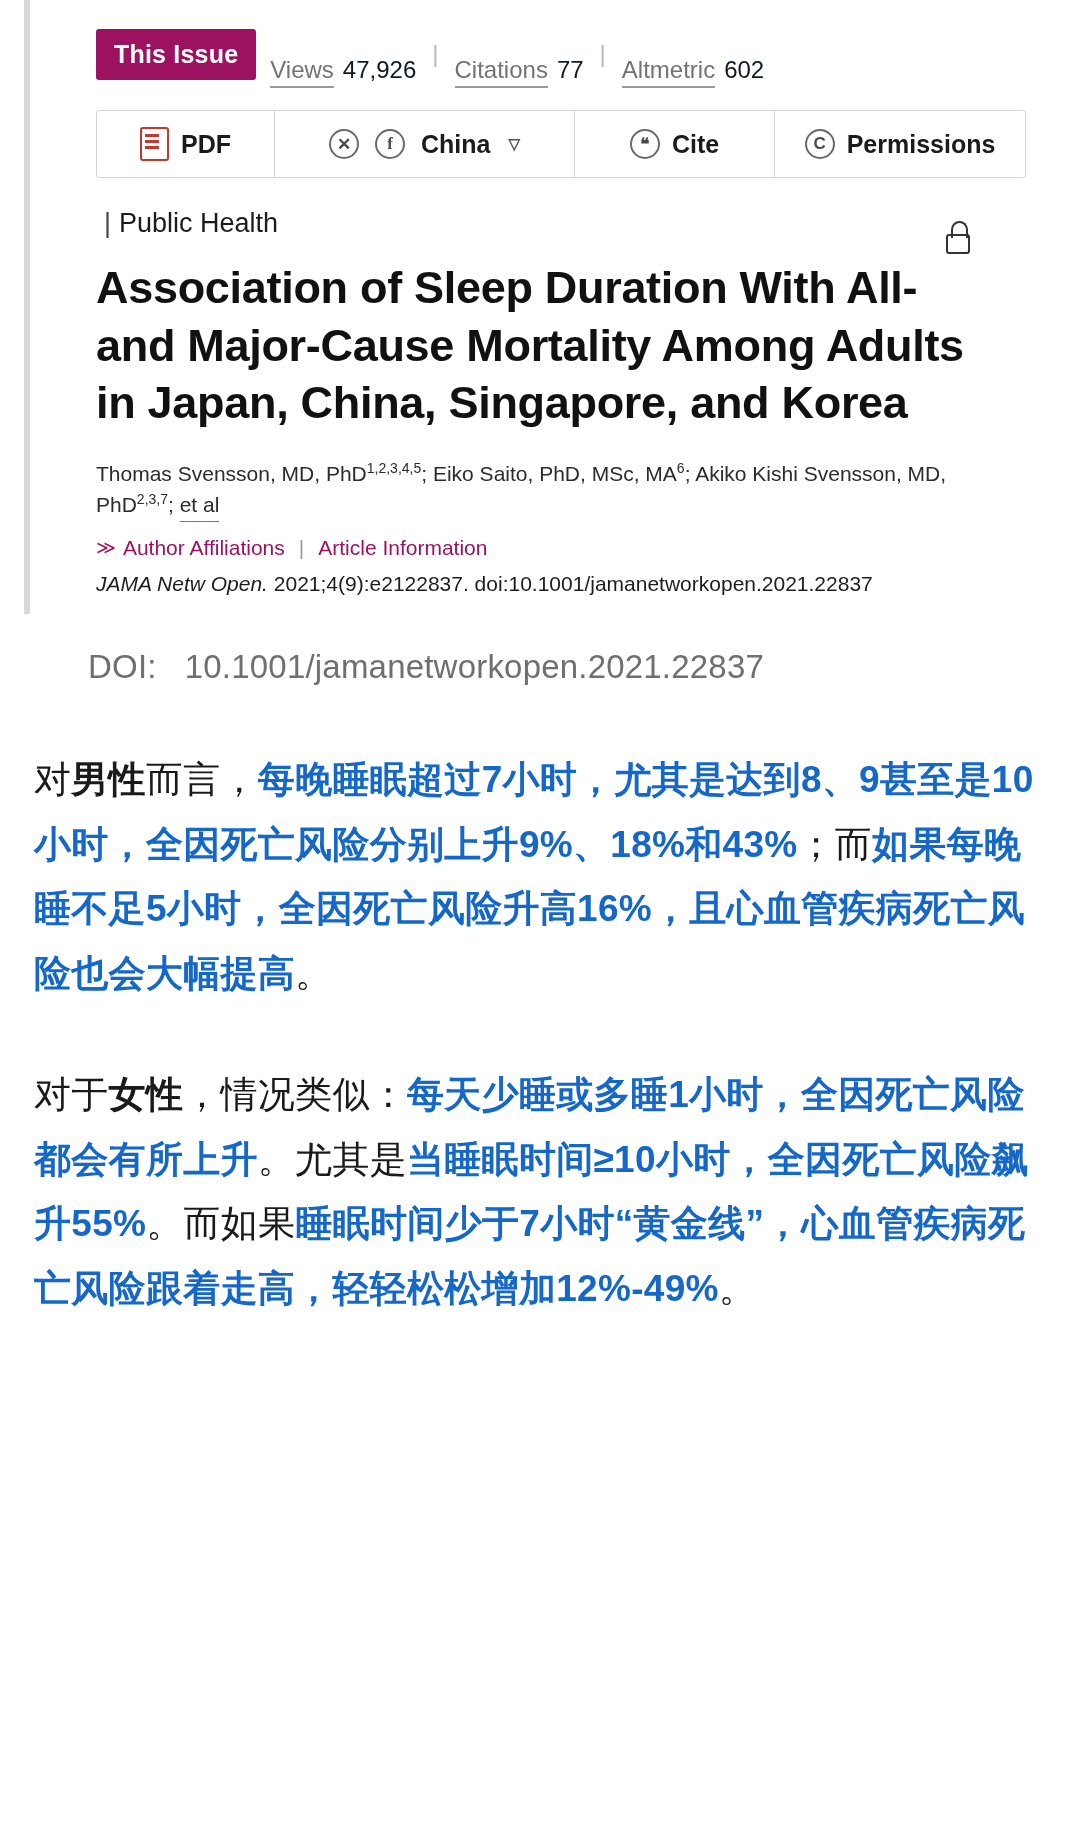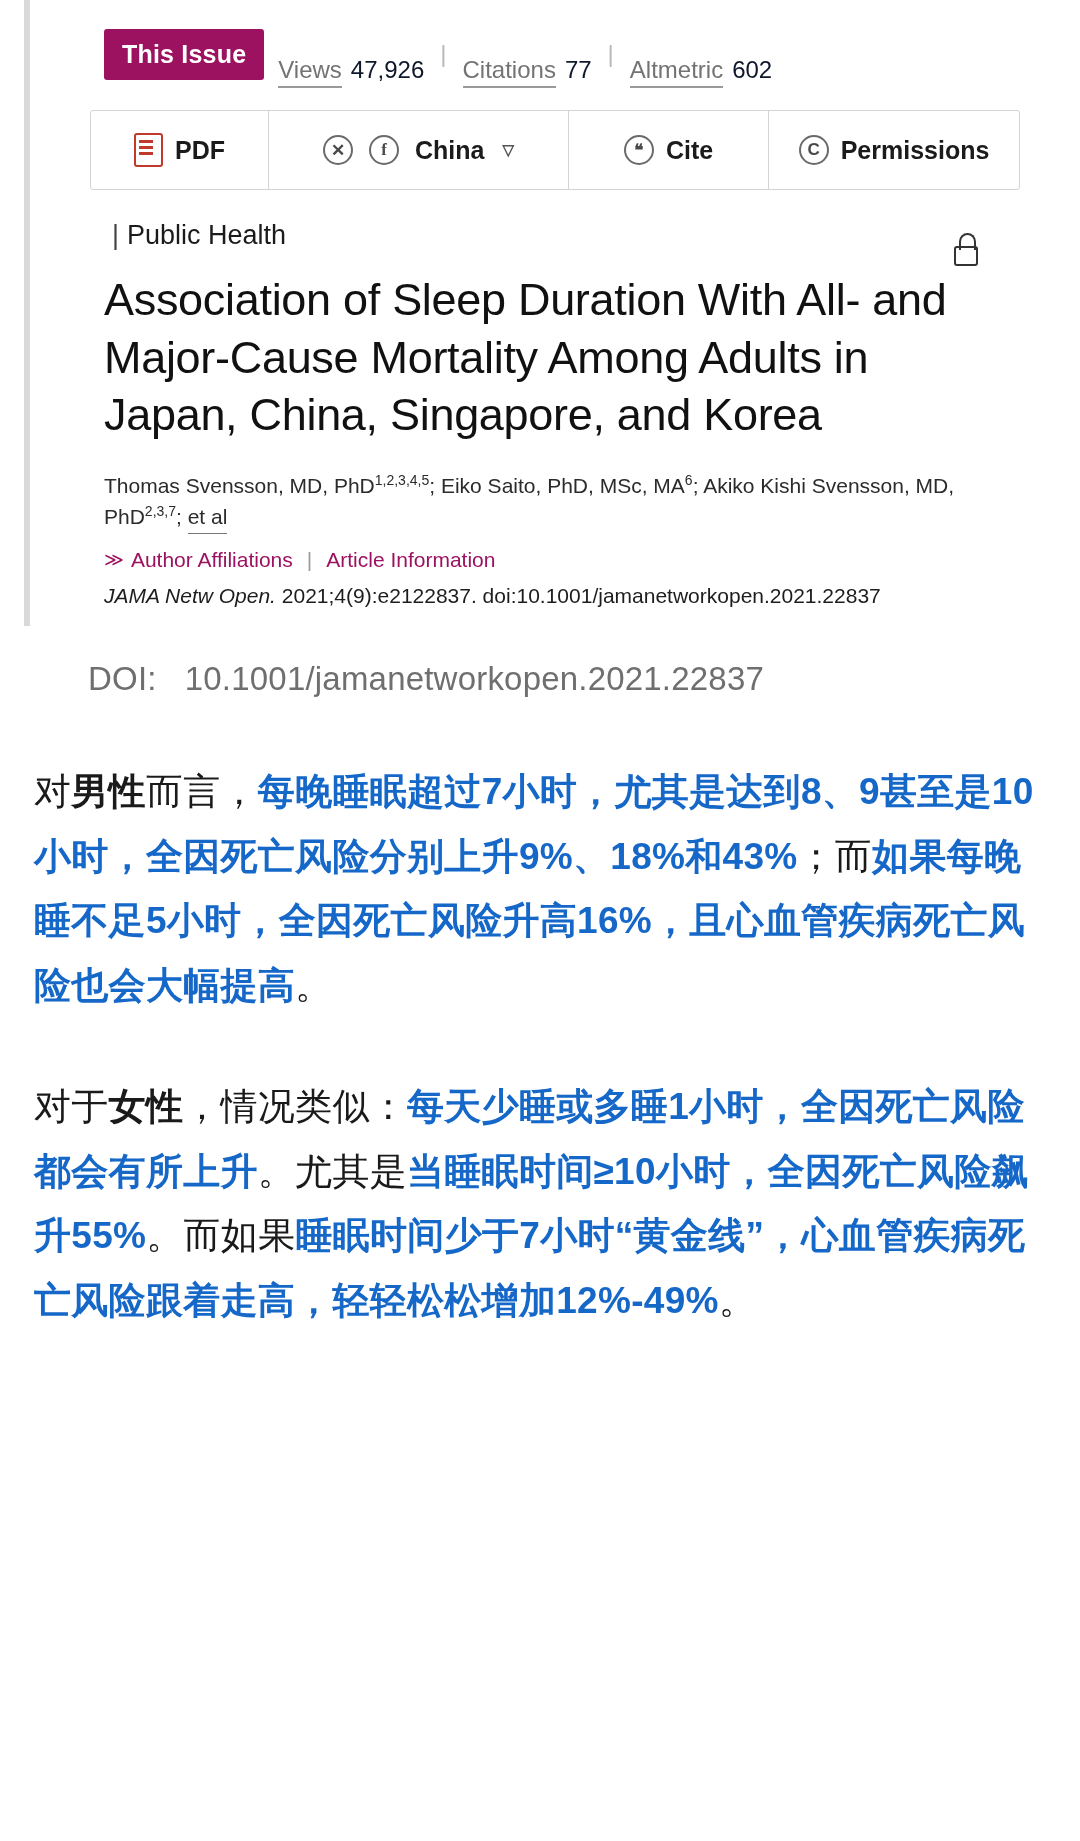--- a/index.html
+++ b/index.html
@@ -11,21 +11,21 @@
     width: 1080px;
     min-height: 1841px;
     font-family: "Liberation Sans", sans-serif;
     color: #1a1a1a;
     -webkit-font-smoothing: antialiased;
   }
 
   
   .article-card {
     margin: 0 0 0 24px;
-    padding: 14px 0 18px 16px;
+    padding: 14px 0 18px 8px;
     border-left: 6px solid #d9d9d9;
     width: 1032px;
     box-sizing: border-box;
   }
 
   .metrics-row {
     display: flex;
     align-items: center;
     padding: 6px 0 0 58px;
     gap: 0;
@@ -60,26 +60,26 @@
     margin-top: 36px;
   }
   .metric-sep {
     color: #b9b9b9;
     font-size: 24px;
     padding: 0 2px;
   }
 
   
   .toolbar {
-    margin: 22px 0 0 44px;
+    margin: 22px 0 0 58px;
     width: 930px;
     border: 1px solid #d4d4d4;
     border-radius: 3px;
     display: flex;
-    height: 80px;
+    height: 68px;
     box-sizing: border-box;
     background: #fff;
   }
   .tb-cell {
     display: flex;
     align-items: center;
     justify-content: center;
     gap: 12px;
     font-size: 25px;
     color: #1b1b1b;
@@ -169,21 +169,21 @@
   .pub-date {
     margin-top: 18px;
     font-size: 26px;
     color: #1d1d1d;
   }
 
   .art-title {
     margin: 20px 0 0 0;
     font-size: 45px;
     line-height: 1.28;
-    font-weight: normal;
+    font-weight: bold;
     color: #111;
     letter-spacing: -0.3px;
     max-width: 880px;
   }
 
   .authors {
     margin-top: 26px;
     font-size: 21px;
     color: #2b2b2b;
     line-height: 1.5;

